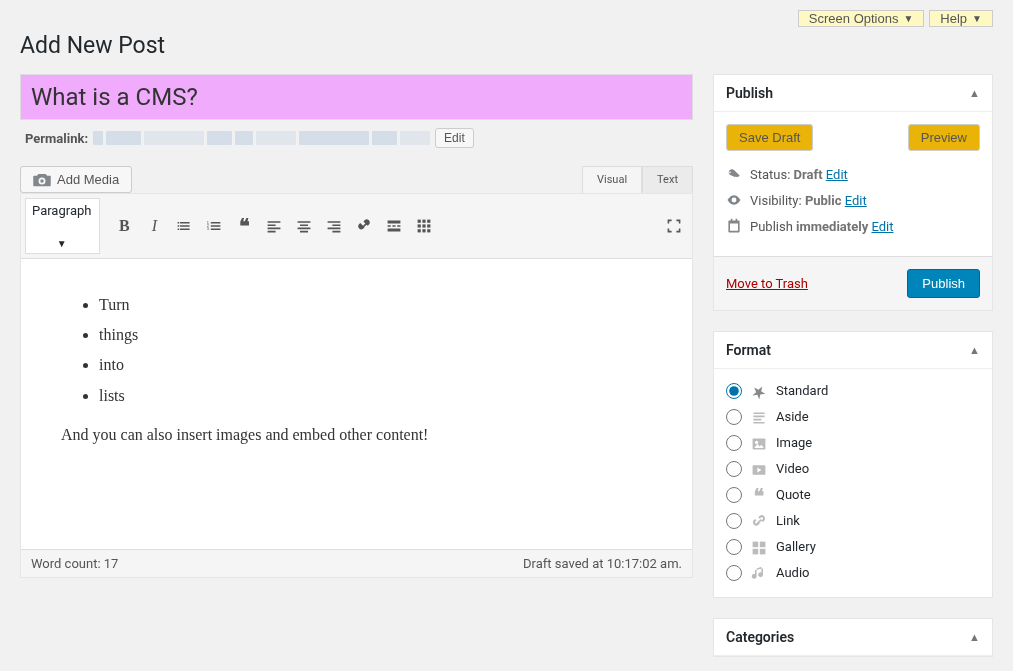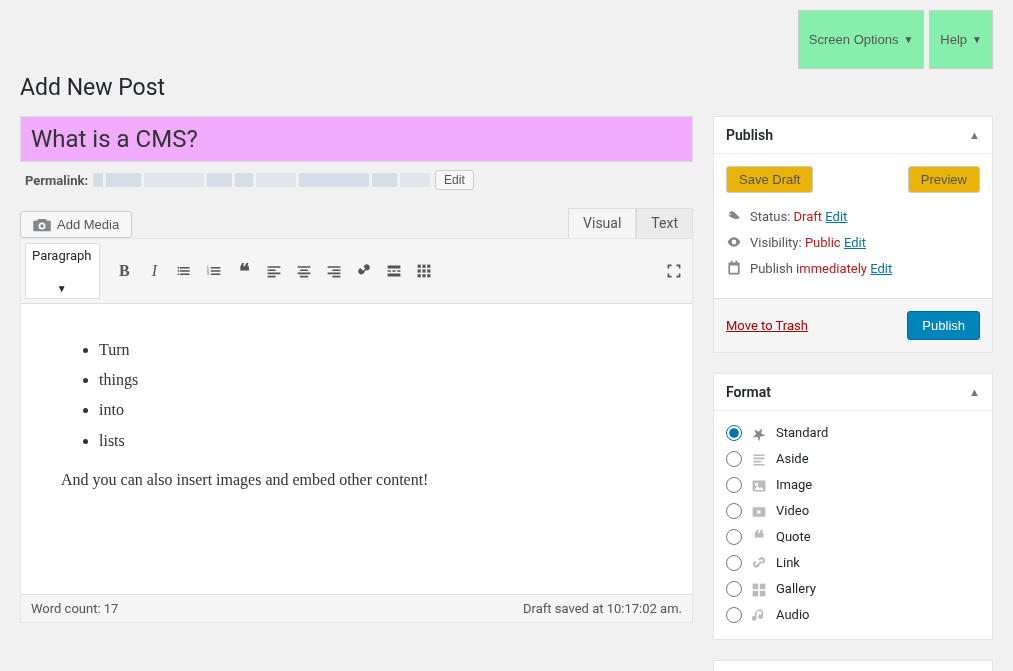--- a/index.html
+++ b/index.html
@@ -1,34 +1,34 @@
 <!DOCTYPE html>
 <html><head>
   <meta charset="utf-8">
   <style>
     * { box-sizing: border-box; margin: 0; padding: 0; }
     body { font-family: -apple-system, BlinkMacSystemFont, "Segoe UI", Roboto, sans-serif; background: #f1f1f1; color: #23282d; font-size: 13px; }
     .wrap { padding: 10px 20px 0 20px; max-width: 1013px; }
     .top-buttons { display: flex; justify-content: flex-end; gap: 5px; margin-bottom: 5px; }
-    .screen-btn { background: #86efac; border: 1px solid #ccc; padding: 21px 10px; font-size: 13px; cursor: pointer; display: flex; align-items: center; gap: 5px; color: #555; }
+    .screen-btn { background: #fef9c3; border: 1px solid #ccc; padding: 0 10px; font-size: 13px; cursor: pointer; display: flex; align-items: center; gap: 5px; color: #555; }
     .screen-btn .arrow { font-size: 10px; }
     h1.page-title { font-size: 23px; font-weight: 400; color: #23282d; margin-bottom: 15px; }
     .layout { display: flex; gap: 20px; align-items: flex-start; }
     .main-col { flex: 1; min-width: 0; }
     .side-col { width: 280px; }
     .title-input { width: 100%; padding: 8px 10px; font-size: 24px; border: 1px solid #ddd; background: #f0abfc; outline: none; font-family: inherit; color: #333; }
     .permalink-row { padding: 8px 5px; display: flex; align-items: center; gap: 5px; font-size: 13px; color: #555; }
     .permalink-blur { display: inline-flex; gap: 3px; }
     .blur-seg { height: 14px; background: #c9d6e4; opacity: 0.7; border-radius: 1px; }
     .bw1{width:10px;} .bw2{width:35px;} .bw3{width:60px;opacity:0.4;} .bw4{width:25px;} .bw5{width:18px;} .bw6{width:40px;opacity:0.4;} .bw7{width:70px;} .bw8{width:25px;} .bw9{width:30px;opacity:0.4;}
     .edit-btn { border: 1px solid #ccc; background: #f7f7f7; padding: 2px 8px; font-size: 12px; cursor: pointer; color: #555; border-radius: 3px; }
     .media-row { display: flex; justify-content: space-between; align-items: flex-end; margin-top: 10px; }
     .add-media-btn { border: 1px solid #ccc; background: #f7f7f7; padding: 5px 12px; font-size: 13px; cursor: pointer; display: flex; align-items: center; gap: 6px; color: #555; border-radius: 3px; }
     .editor-tabs { display: flex; }
-    .editor-tab { border: 1px solid #ddd; background: #f7f7f7; padding: 6px 14px; font-size: 14px; cursor: pointer; color: #555; }
+    .editor-tab { border: 1px solid #ddd; background: #f7f7f7; padding: 6px 14px; font-size: 11px; cursor: pointer; color: #555; }
     .editor-tab.active { background: #ebebeb; border-bottom-color: #ebebeb; color: #555; }
     .editor-tab.visual-active { background: #f5f5f5; border: 1px solid #ddd; border-bottom: none; color: #555; }
     .editor-box { border: 1px solid #e5e5e5; background: #fff; }
     .toolbar { background: #f5f5f5; border-bottom: 1px solid #ddd; padding: 4px; display: flex; align-items: center; gap: 2px; }
     .para-select { border: 1px solid #ddd; background: #fff; padding: 4px 8px 4px 6px; font-size: 13px; cursor: pointer; display: flex; align-items: center; gap: 20px; margin-right: 8px; flex-direction: column; }
     .tb-btn { width: 28px; height: 28px; display: flex; align-items: center; justify-content: center; cursor: pointer; color: #555; background: none; border: none; }
     .tb-spacer { flex: 1; }
     .editor-content { padding: 20px 40px; min-height: 290px; font-size: 16px; line-height: 1.7; color: #333; font-family: Georgia, serif; }
     .editor-content p { margin-bottom: 12px; }
     .editor-content ul { margin: 12px 0 12px 20px; padding-left: 18px; }
@@ -38,21 +38,21 @@
     .postbox { background: #fff; border: 1px solid #e5e5e5; margin-bottom: 20px; }
     .postbox-header { padding: 10px 12px; border-bottom: 1px solid #eee; display: flex; justify-content: space-between; align-items: center; }
     .postbox-header h2 { font-size: 14px; font-weight: 600; }
     .toggle-arrow { cursor: pointer; color: #72777c; font-size: 11px; }
     .postbox-body { padding: 12px; }
     .pub-actions-top { display: flex; justify-content: space-between; margin-bottom: 15px; }
     .btn-secondary { border: 1px solid #ccc; background: #eab308; padding: 5px 12px; font-size: 13px; cursor: pointer; color: #555; border-radius: 3px; }
     .pub-row { display: flex; align-items: center; gap: 8px; margin-bottom: 10px; font-size: 13px; color: #555; }
     .pub-row svg { width: 16px; height: 16px; flex-shrink: 0; }
     .pub-row .edit-link { color: #0073aa; text-decoration: underline; cursor: pointer; }
-    .pub-row strong { color: #b91c1c; font-weight: 400; }
+    .pub-row strong { color: #737373; font-weight: 700; }
     .pub-footer { border-top: 1px solid #ddd; padding: 12px; display: flex; justify-content: space-between; align-items: center; background: #f5f5f5; }
     .trash-link { color: #a00; text-decoration: underline; cursor: pointer; font-size: 13px; }
     .btn-primary { background: #0085ba; border: 1px solid #006799; color: #fff; padding: 6px 14px; font-size: 13px; cursor: pointer; border-radius: 3px; }
     .format-list { padding: 10px 12px; }
     .format-item { display: flex; align-items: flex-start; gap: 8px; padding: 4px 0; cursor: pointer; }
     .format-item input[type=radio] { width: 16px; height: 16px; cursor: pointer; accent-color: #0073aa; }
     .format-icon { width: 18px; height: 18px; display: flex; align-items: center; justify-content: center; color: #999; }
     .format-label { font-size: 13px; color: #23282d; }
   </style>
 </head>

